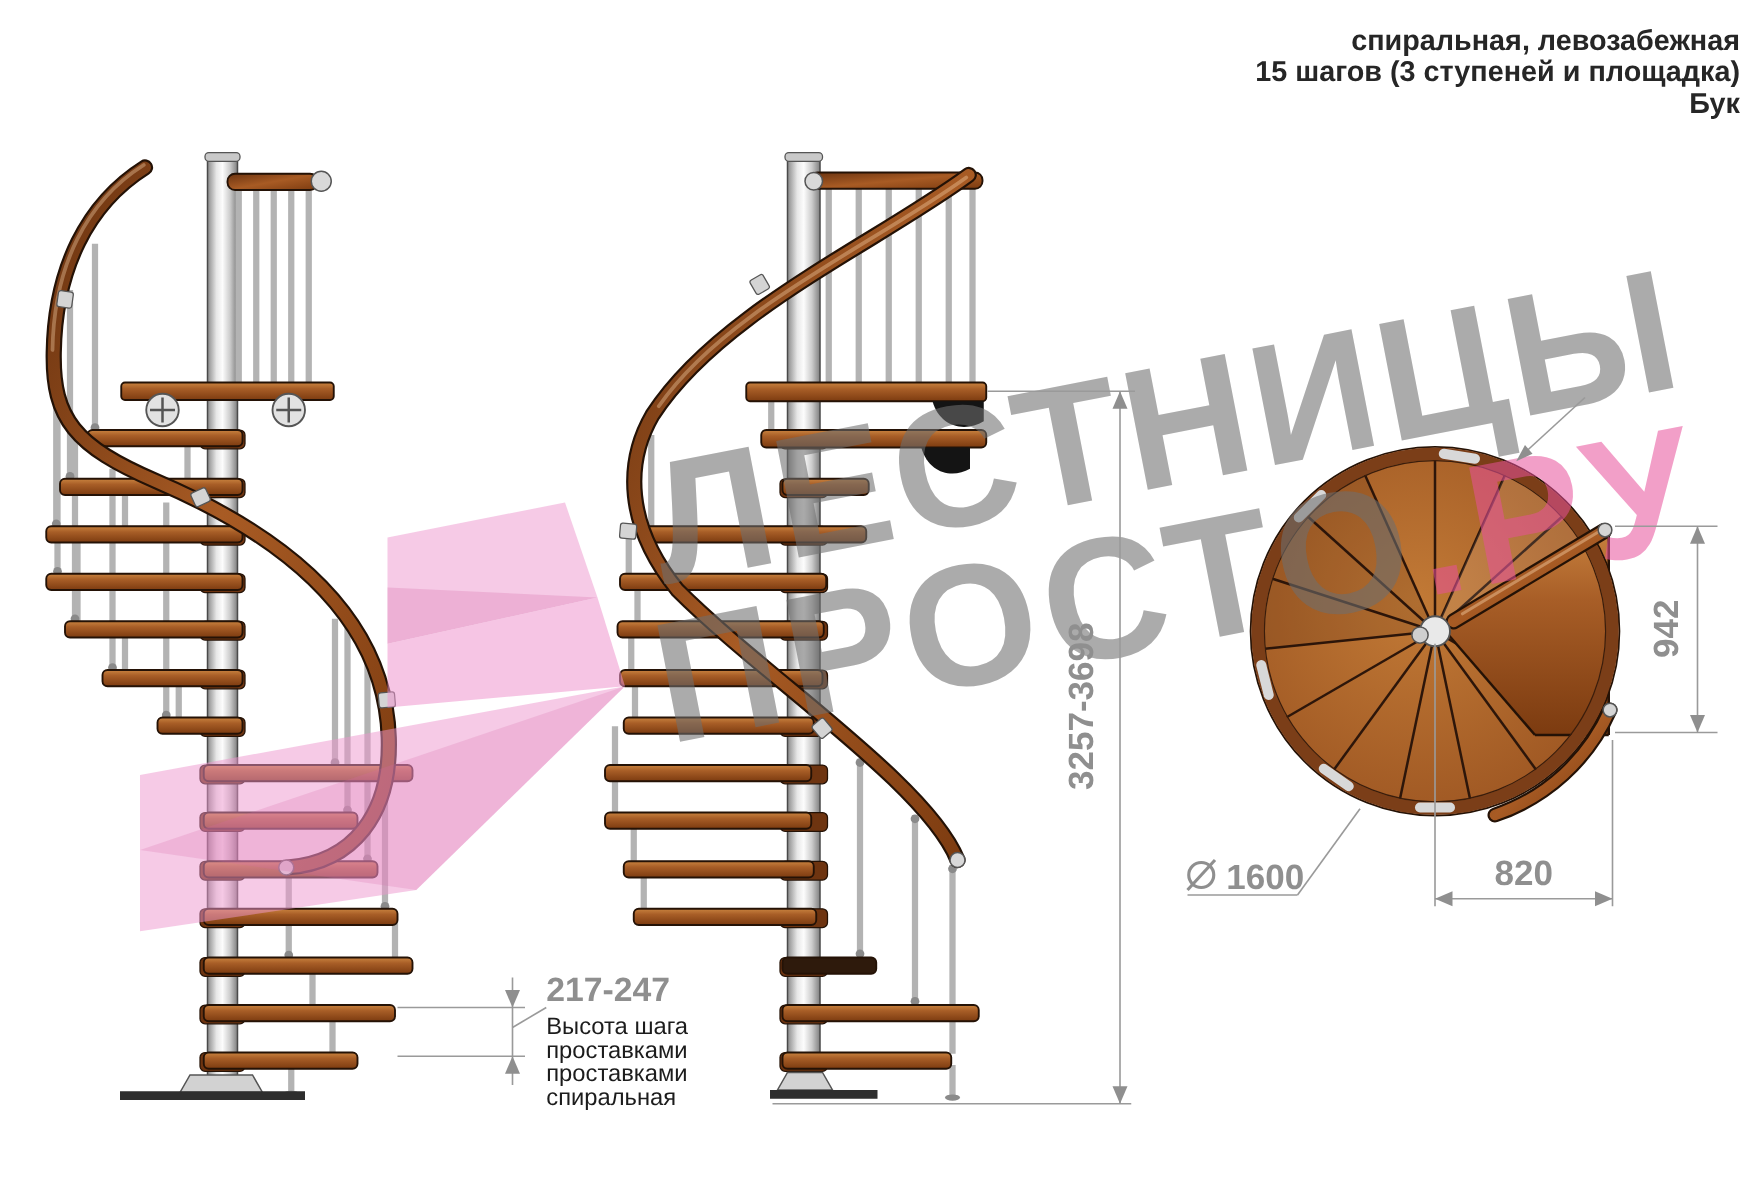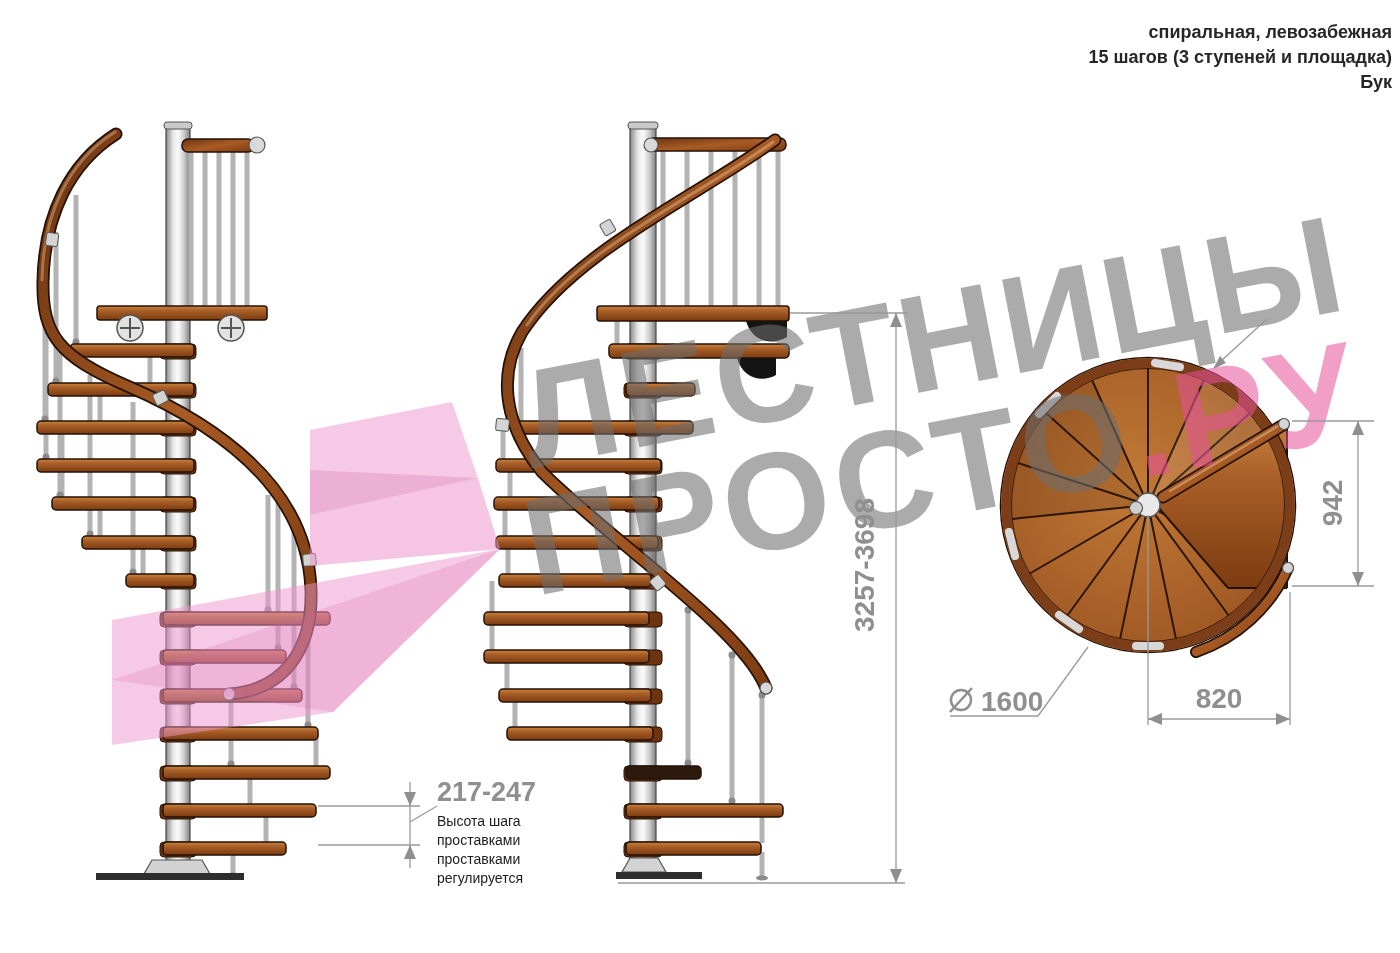--- a/index.html
+++ b/index.html
@@ -9,23 +9,23 @@
   svg{display:block;}
   
   .wm-line{position:absolute;white-space:nowrap;font-weight:bold;
            transform-origin:left center;letter-spacing:4px;line-height:1.0;}
   .wm1{left:522px;top:352px;font-size:138px;color:rgba(110,110,110,0.58);transform:rotate(-11deg);}
   .wm2{left:526px;top:480px;font-size:138px;transform:rotate(-11deg);letter-spacing:6px;}
   .wm2 .gray{color:rgba(110,110,110,0.58);}
   .wm2 .pink{color:rgba(231,80,155,0.55);}
   
   .header{position:absolute;right:8px;top:20px;text-align:right;color:#262626;
-          font-size:18px;line-height:25px;font-weight:600;}
+          font-size:23px;line-height:25px;font-weight:600;}
   
-  .annotation{position:absolute;left:437px;top:812px;color:#1c1c1c;font-size:14px;
+  .annotation{position:absolute;left:437px;top:812px;color:#1c1c1c;font-size:19px;
               line-height:19px;font-weight:400;}
 </style>
 </head>
 <body>
 
 <div class="canvas">
 
   <svg class="layer" width="1400" height="953" viewBox="0 0 1400 953">
     <defs>
       <linearGradient id="poleGrad" x1="0" y1="0" x2="1" y2="0">
@@ -377,16 +377,16 @@
   <div class="header">
     <div>спиральная, левозабежная</div>
     <div>15 шагов (3 ступеней и площадка)</div>
     <div>Бук</div>
   </div>
 
   <div class="annotation">
     <div>Высота шага</div>
     <div>проставками</div>
     <div>проставками</div>
-    <div>регулируется</div>
+    <div>спиральная</div>
   </div>
 
 </div>
 
 </body></html>

